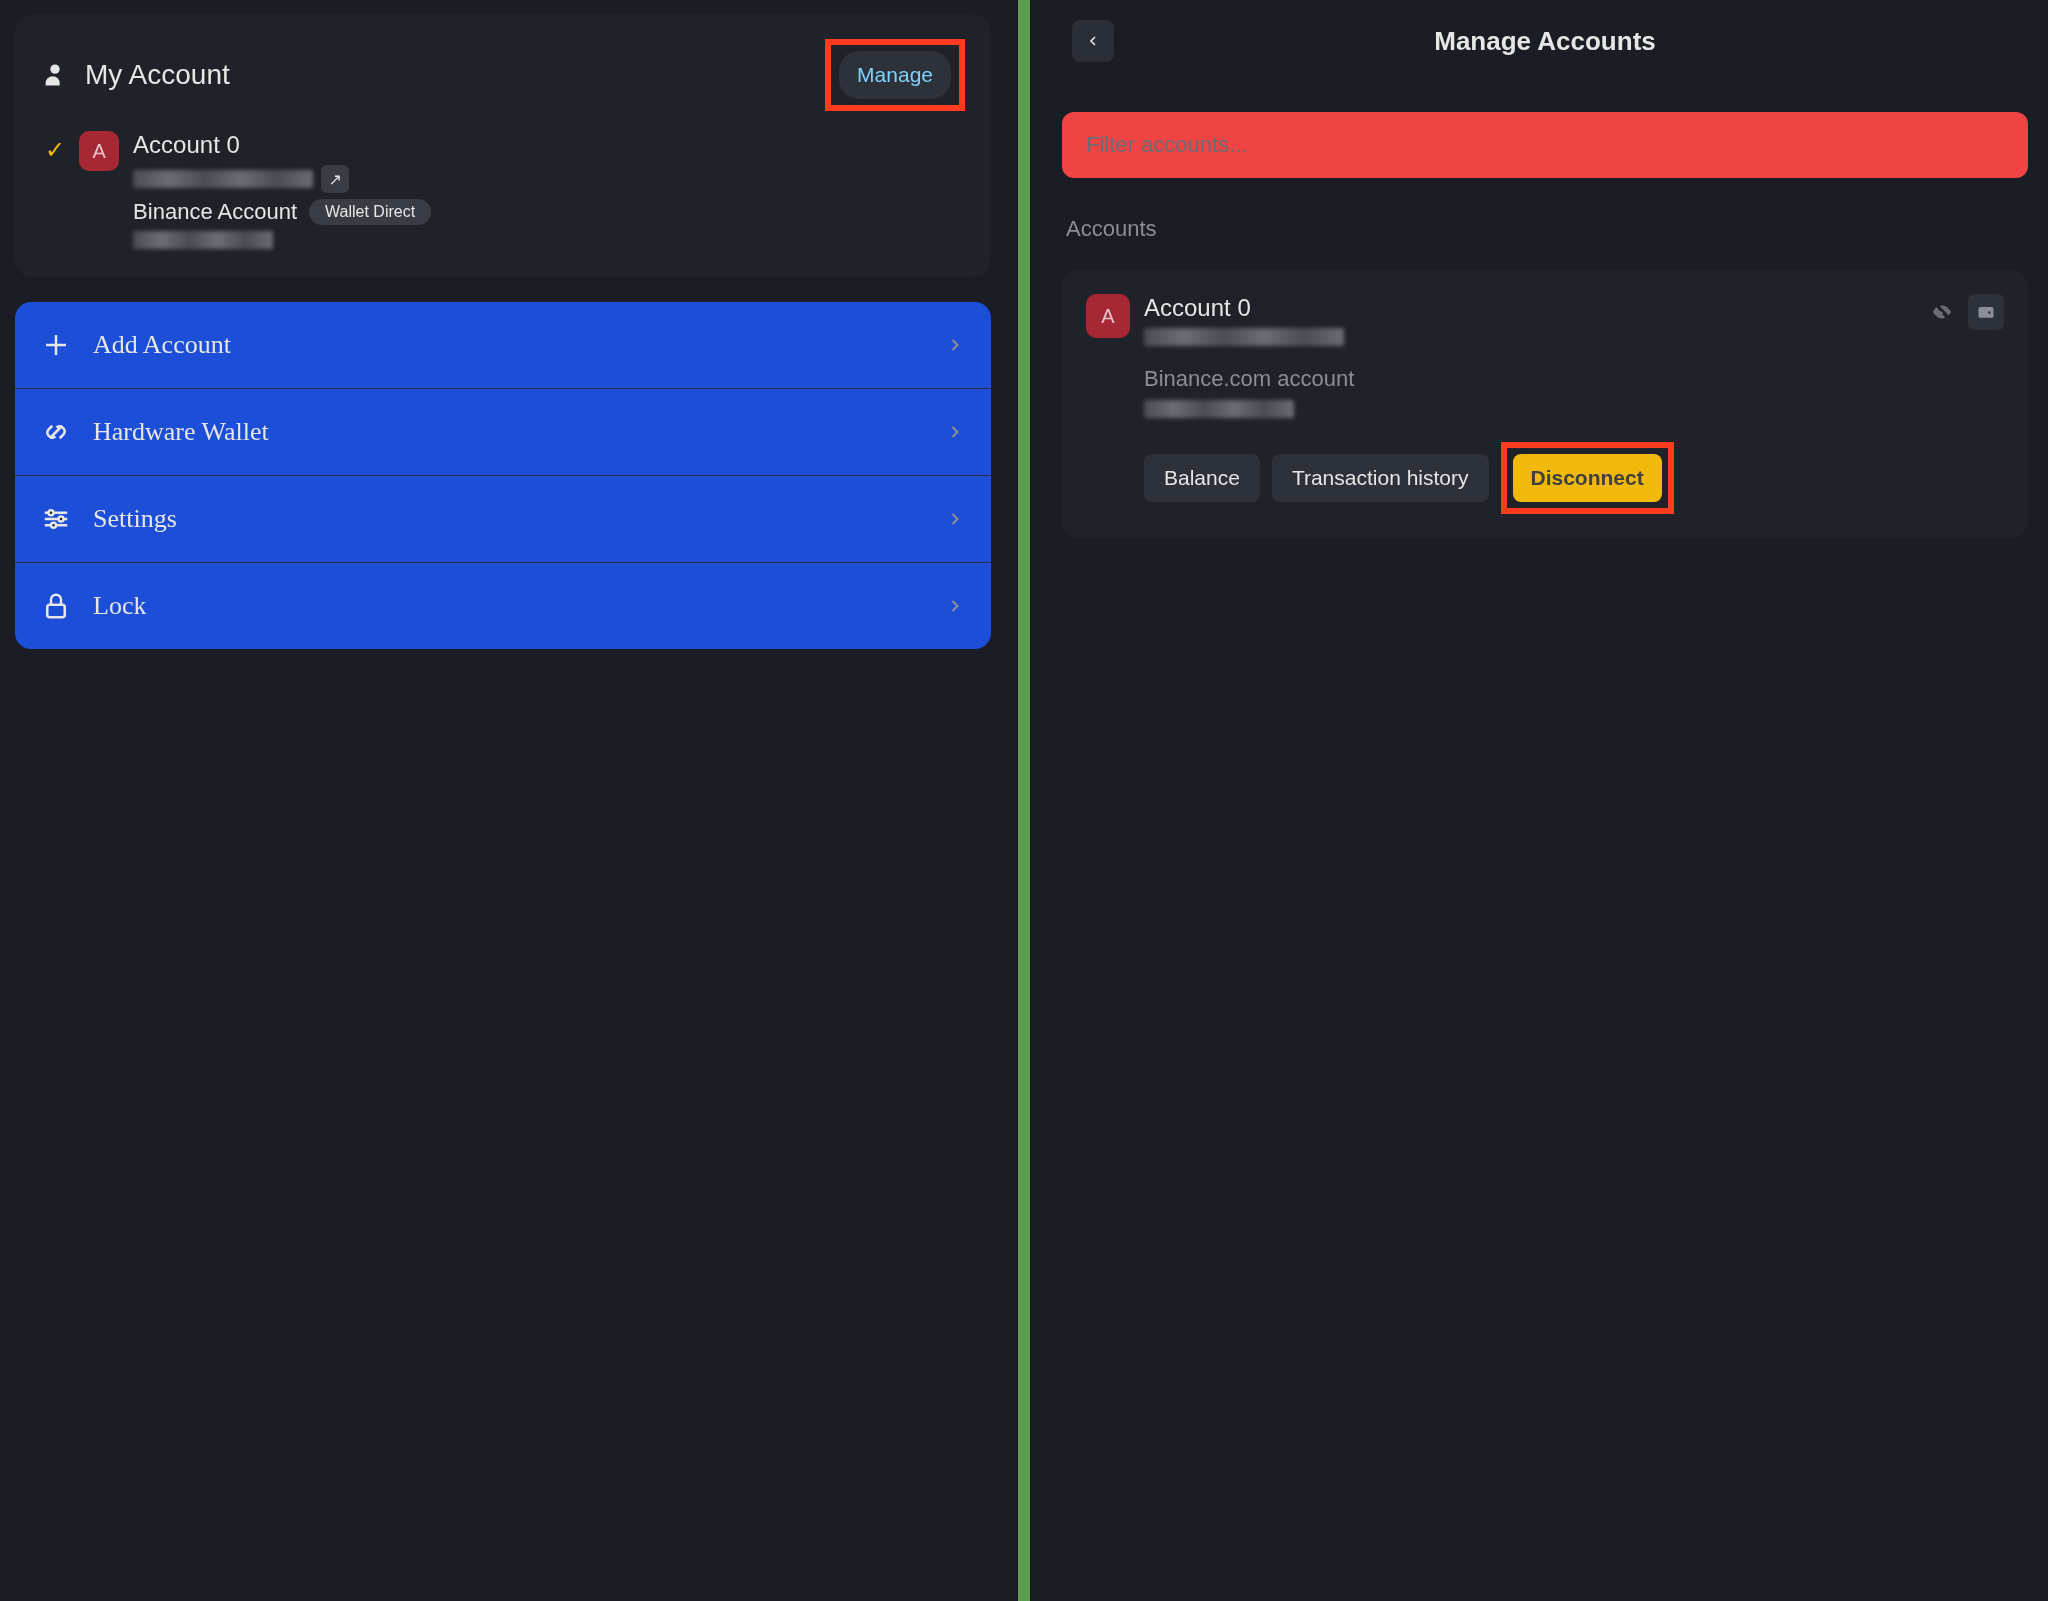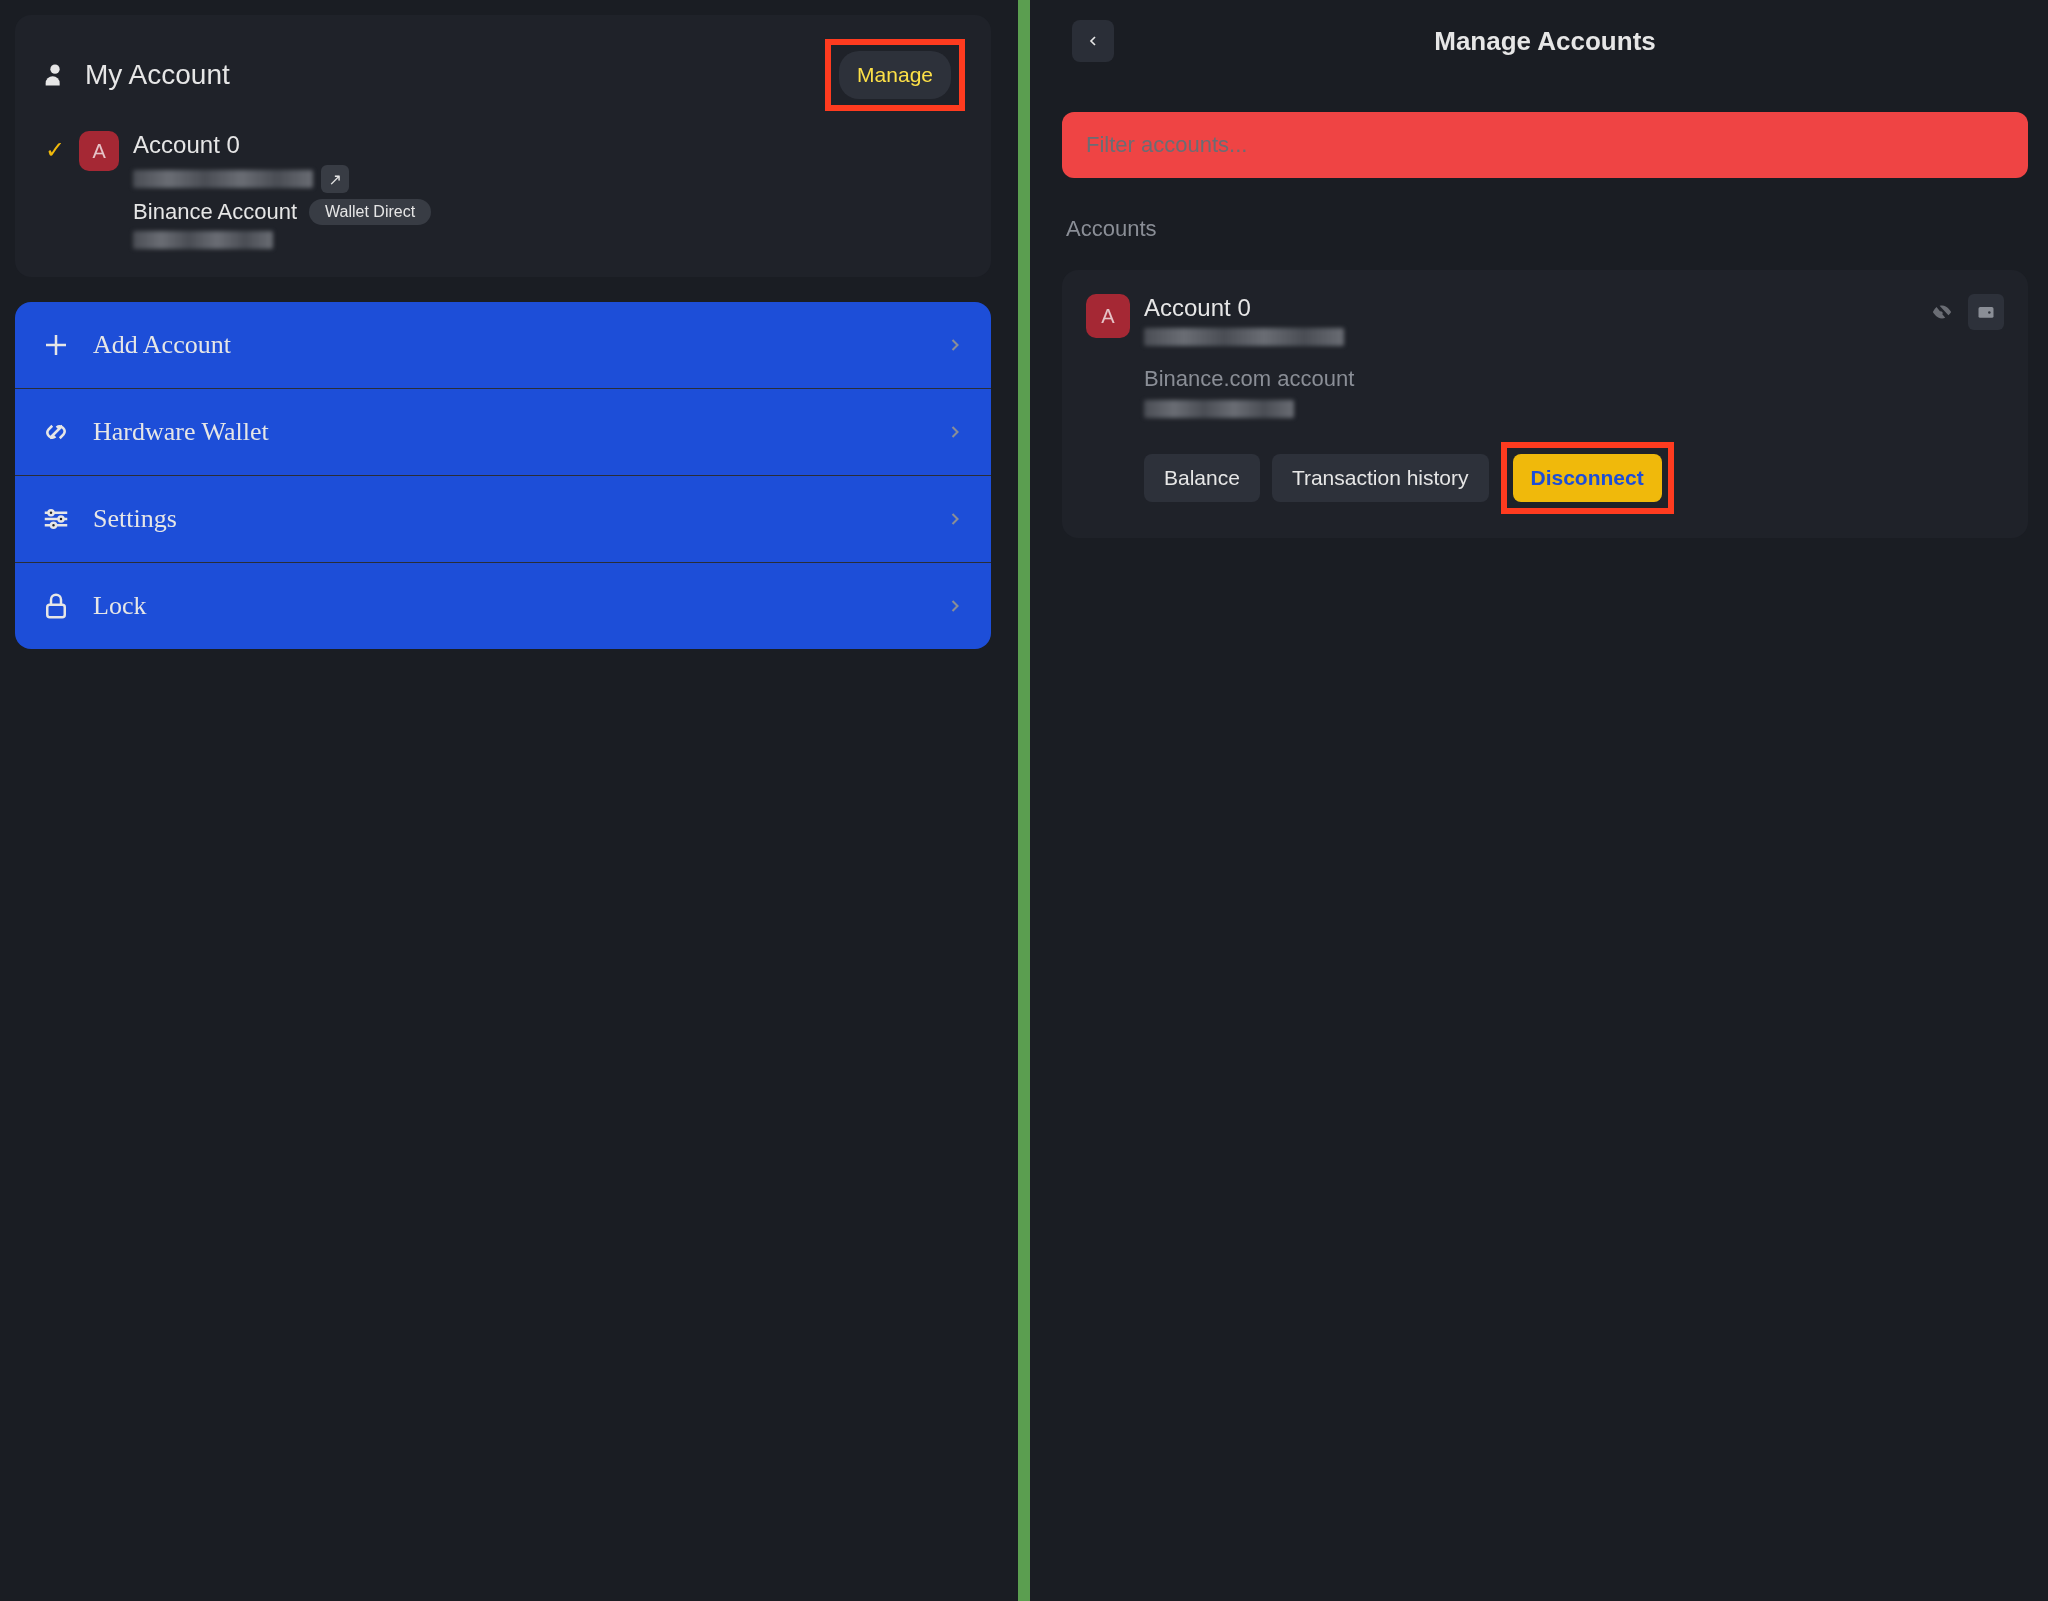--- a/index.html
+++ b/index.html
@@ -84,21 +84,21 @@
       height: 28px;
       fill: #e6e6e6;
     }
     .manage-btn-wrap {
       border: 6px solid #ff3b1f;
       padding: 6px 8px;
       display: inline-block;
     }
     .manage-btn {
       background: #2d313a;
-      color: #fde047;
+      color: #7dd3fc;
       font-size: 21px;
       font-weight: 500;
       padding: 12px 18px;
       border-radius: 20px;
       cursor: pointer;
       border: none;
       text-align: center;
     }
     .account-row {
       display: flex;
@@ -318,21 +318,21 @@
       border: none;
       cursor: pointer;
     }
     .disconnect-wrap {
       border: 6px solid #ff3b1f;
       padding: 6px;
       display: inline-block;
     }
     .disconnect-btn {
       background: #f0b90b;
-      color: #1d4ed8;
+      color: #404040;
       font-size: 21px;
       font-weight: 600;
       padding: 12px 18px;
       border-radius: 8px;
       border: none;
       cursor: pointer;
     }
   </style>
 </head>
 <body>

